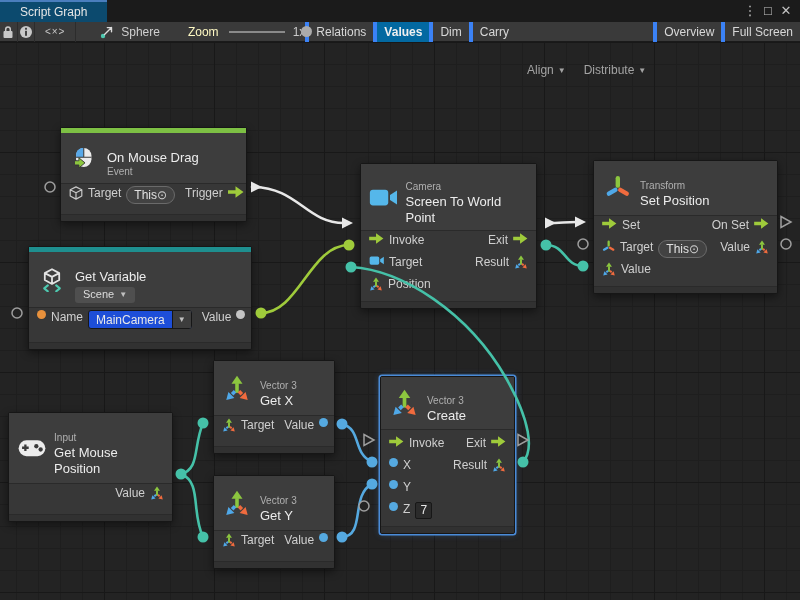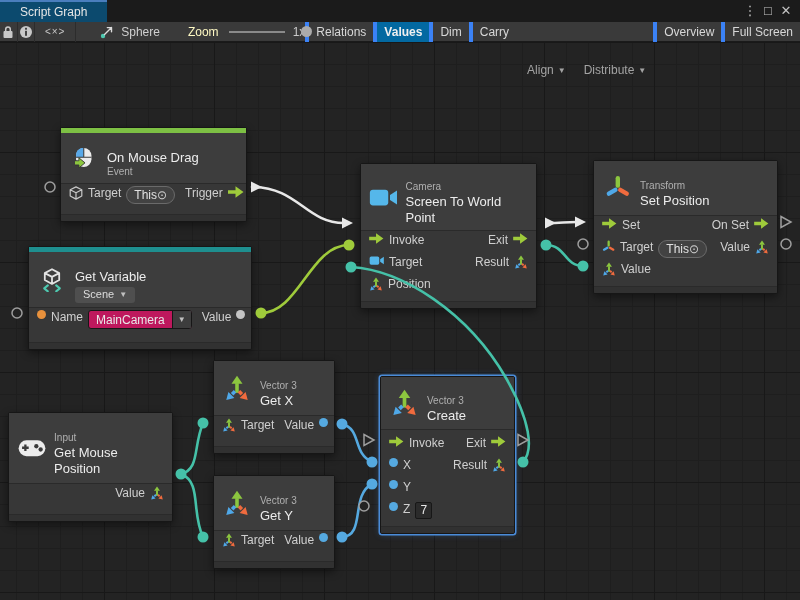--- a/index.html
+++ b/index.html
@@ -62,21 +62,21 @@
   .dot{width:9px;height:9px;border-radius:50%;flex:0 0 auto;}
   .dot.blue{background:var(--port-blue,#55a9e0);}
   .dot.orange{background:var(--port-orange,#e8913c);}
   .dot.gray{background:var(--port-gray,#c4c4c4);}
   .pill{display:inline-flex;align-items:center;border:1px solid #6a6a6a;border-radius:10px;
         padding:0 7px;height:18px;color:#e0e0e0;background:#424242;}
   .pill .tdot{font-size:12px;color:#cccccc;}
   .scope{display:inline-flex;align-items:center;gap:5px;background:#4f4f4f;border-radius:3px;
          padding:1px 8px;font-size:11px;color:#dddddd;margin-top:2px;align-self:flex-start;}
   .scope .dd,.combo .dd{font-size:8px;color:#c0c0c0;}
-  .combo{display:inline-flex;align-items:stretch;background:#be185d;border:1px solid #171717;border-radius:3px;height:19px;}
+  .combo{display:inline-flex;align-items:stretch;background:#1d4ed8;border:1px solid #171717;border-radius:3px;height:19px;}
   .combo .ctxt{padding:1px 7px;color:#e8e8e8;display:flex;align-items:center;}
   .combo .carr{display:flex;align-items:center;padding:0 5px;background:#3d3d3d;border-left:1px solid #171717;font-size:8px;}
   .zfield{width:17px;height:17px;background:#2b2b2b;border:1px solid #171717;border-radius:2px;
           color:#e8e8e8;font-size:12px;text-align:center;padding:0;font-family:"Liberation Sans",sans-serif;}
 
   
   svg.wires{position:absolute;left:0;top:0;z-index:3;}
   .w{fill:none;stroke-width:2.6;stroke-linecap:round;}
   .w-white{stroke:var(--wire-white,#e8e8e8);}
   .w-teal{stroke:var(--wire-teal,#45c1a8);}

